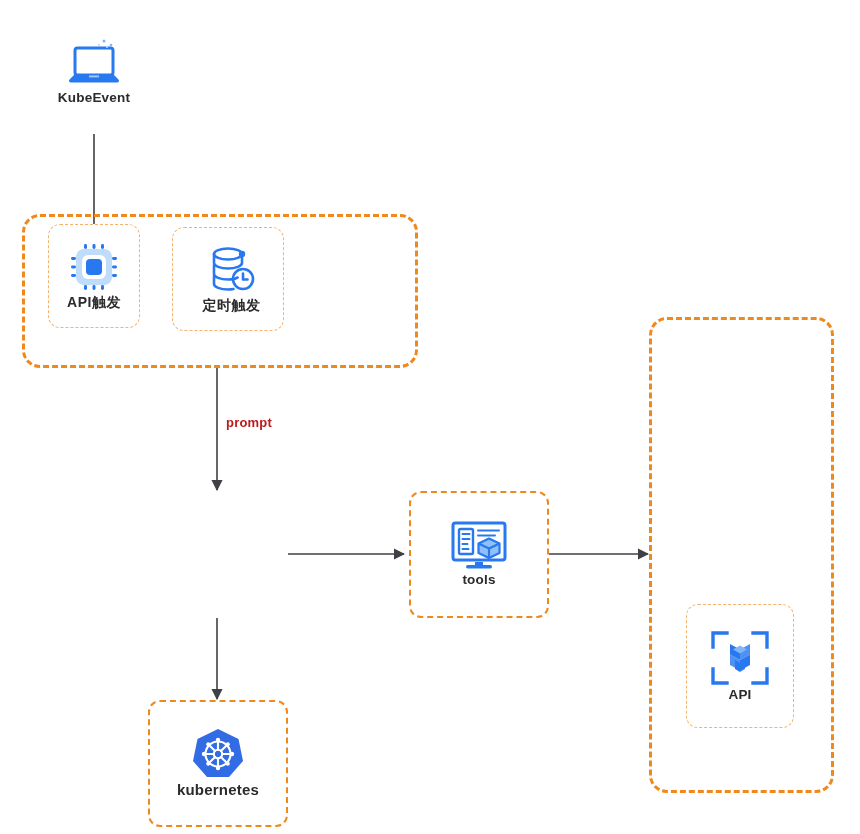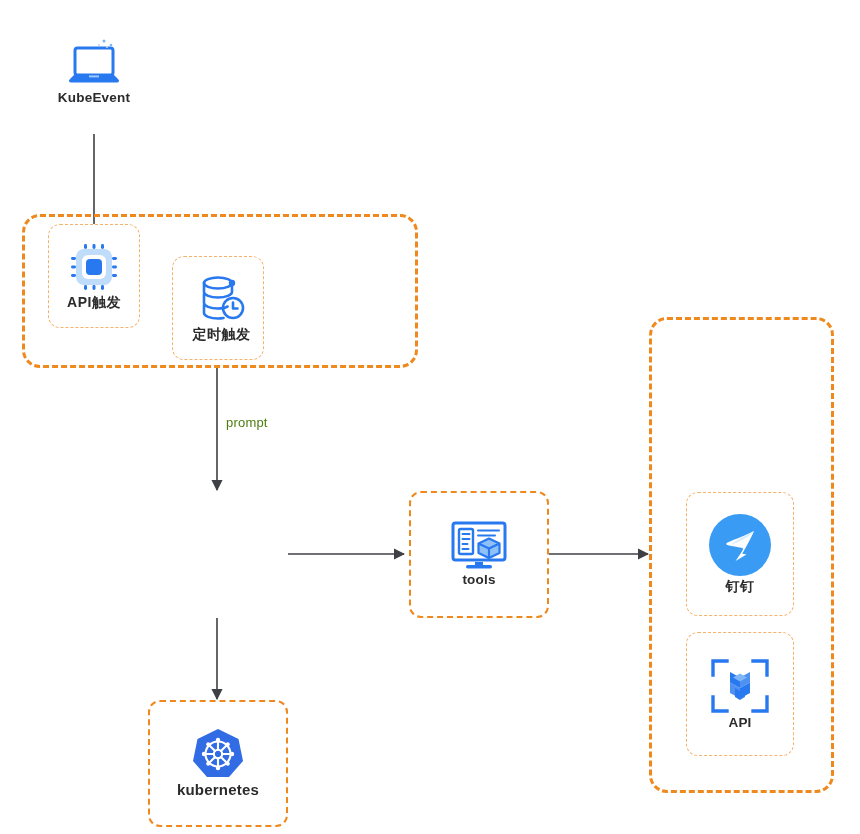--- a/index.html
+++ b/index.html
@@ -60,22 +60,22 @@
   }
 
   
   .conn {
     position: absolute;
     pointer-events: none;
   }
   .edge-label {
     position: absolute;
     font-size: 13px;
-    font-weight: normal;
-    color: #4d7c0f;
+    font-weight: bold;
+    color: #b91c1c;
     letter-spacing: 0.2px;
   }
 </style>
 </head>
 <body>
 
 <div id="canvas">
 
   <svg class="conn" x="0" y="0" width="860" height="834" style="left:0;top:0;">
     <defs>
@@ -133,21 +133,21 @@
           <rect x="4" y="34" width="5" height="3" rx="1.4"></rect>
           <rect x="45" y="17" width="5" height="3" rx="1.4"></rect>
           <rect x="45" y="25.5" width="5" height="3" rx="1.4"></rect>
           <rect x="45" y="34" width="5" height="3" rx="1.4"></rect>
         </g>
       </svg>
     </span>
     <span class="label cjk">API触发</span>
   </div>
 
-  <div class="node" style="left:172px; top:256px; width:92px; height:104px;padding-left:7px;">
+  <div class="node" style="left:172px; top:227px; width:112px; height:104px;padding-left:7px;">
     <span class="icon">
       <svg width="54" height="54" viewBox="0 0 54 54">
         <g fill="none" stroke="#2878f0" stroke-width="2.6" stroke-linecap="round" stroke-linejoin="round">
           <ellipse cx="23" cy="11" rx="14" ry="5.5"></ellipse>
           <path d="M9 11 v9 c0 3 6.3 5.5 14 5.5 s14 -2.5 14 -5.5 v-9"></path>
           <path d="M9 22 v9 c0 3 6.3 5.5 14 5.5 s7 -0.8 9.6 -2"></path>
           <path d="M9 33 v8 c0 3 6.3 5.5 14 5.5 c2 0 3.9 -0.2 5.5 -0.5"></path>
           <circle cx="38" cy="36" r="10"></circle>
           <path d="M38 30.5 v6 h4.5"></path>
         </g>
@@ -210,35 +210,22 @@
         <path d="M40 18.5 L50.5 23.5 V33 L40 38 L29.5 33 V23.5 Z" fill="#8fc0f8" stroke="#2878f0" stroke-width="2.2" stroke-linejoin="round"></path>
         <path d="M29.5 23.5 L40 28.5 L50.5 23.5 M40 28.5 V38" fill="none" stroke="#2878f0" stroke-width="2.2" stroke-linejoin="round"></path>
       </svg>
     </span>
     <span class="label">tools</span>
   </div>
 
   <div class="group" style="left:649px; top:317px; width:185px; height:476px;"></div>
 
 
-  <div class="node" style="left:686px; top:492px; width:108px; height:124px;">
-    <span class="icon">
-      <svg width="66" height="66" viewBox="0 0 66 66">
-        <circle cx="33" cy="33" r="31" fill="#3a9bf5"></circle>
-        <path d="M47 19 C40 23 28 27 20.5 30.5 C18.5 31.4 19 32.8 21 33.2
-                 C25 34 30.5 35 34.5 35.8 C36.2 36.1 36.3 37 35.6 38.2
-                 C33.6 41.6 30.6 46 28.6 49 L39.5 42.5 L35.2 41.8
-                 C38.6 36 43.8 26.5 47 19 Z" fill="#ffffff"></path>
-        <path d="M47 19 C41.5 26 31 30 24 33 C26.5 30 36 24.5 47 19 Z" fill="#d9ecfd"></path>
-      </svg>
-    </span>
-    <span class="label cjk">钉钉</span>
-  </div>
-
-  <div class="node" style="left:686px; top:632px; width:108px; height:124px;">
+
+  <div class="node" style="left:686px; top:604px; width:108px; height:124px;">
     <span class="icon">
       <svg width="62" height="58" viewBox="0 0 62 58">
         <g fill="none" stroke="#2878f0" stroke-width="3.4" stroke-linecap="square">
           <path d="M4 18 V4 H18"></path>
           <path d="M44 4 H58 V18"></path>
           <path d="M58 40 V54 H44"></path>
           <path d="M18 54 H4 V40"></path>
         </g>
         <g fill="#2878f0">
           <path d="M21 15 L31 20.5 L31 31 L21 25.5 Z"></path>

